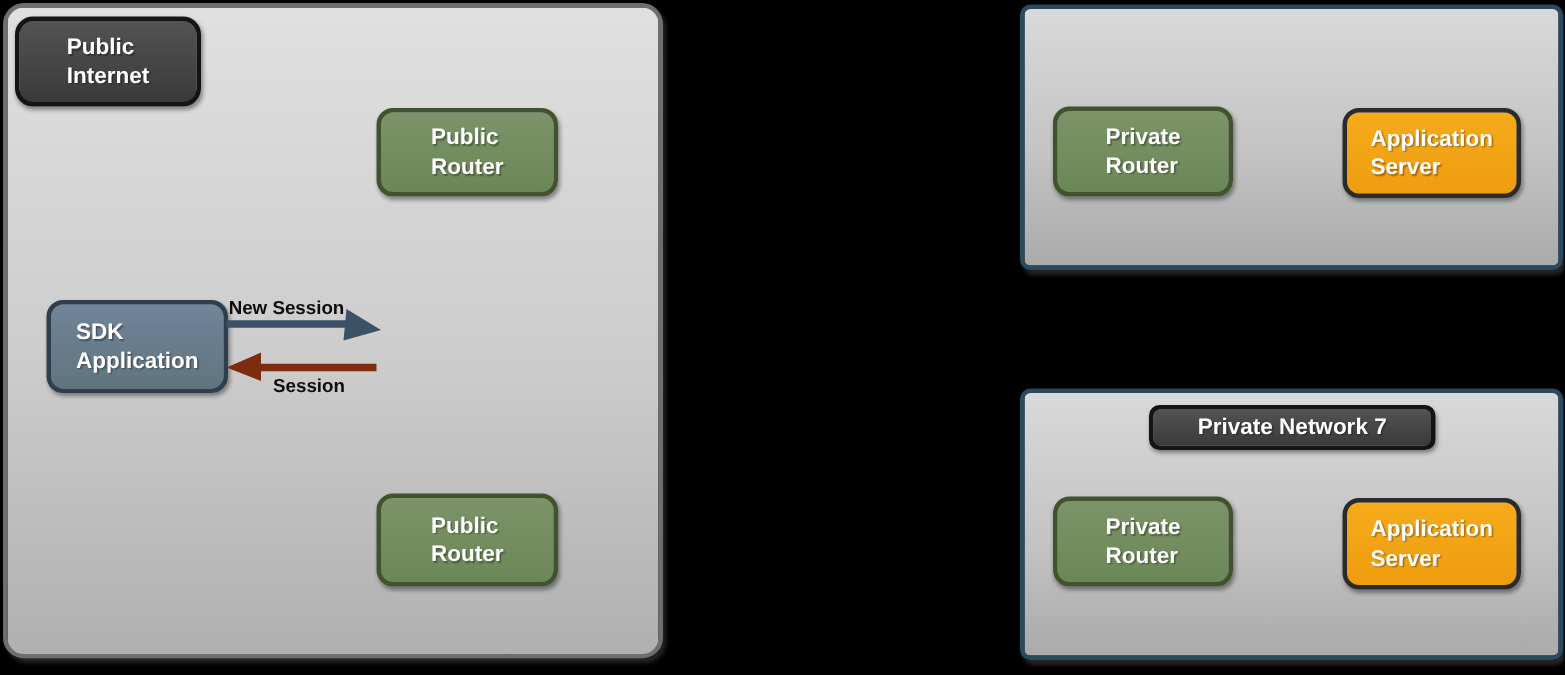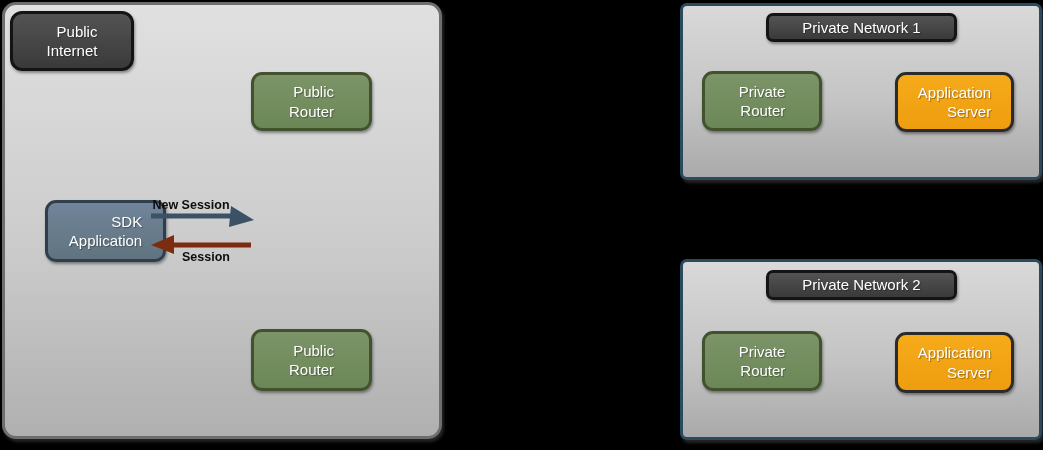--- a/index.html
+++ b/index.html
@@ -27,43 +27,42 @@
     border-radius:7px;
     box-shadow:2px 3px 3px rgba(40,40,40,0.9);
     background:linear-gradient(180deg,#d9d9d9 0%,#c4c4c4 55%,#aaaaaa 100%);
   }
   .panel-private.pn1 { top:3px;  height:177px; }
   .panel-private.pn2 { top:259px; height:181px; }
 
   .node {
     position:absolute;
     display:flex; align-items:center; justify-content:center;
-    text-align:right;
-    color:#fff; font-weight:normal; font-size:15px; line-height:1.3;
+    text-align:left;
+    color:#fff; font-weight:bold; font-size:15px; line-height:1.3;
     white-space:pre-line;
     text-shadow:1px 1px 1px rgba(0,0,0,0.35);
     box-shadow:1px 2px 3px rgba(0,0,0,0.4);
     border-radius:11px;
   }
   .dark {
     background:linear-gradient(180deg,#535353,#3a3a3a);
     border:3px solid #141414;
   }
   .green {
     background:linear-gradient(180deg,#7c9468,#6b8757);
     border:3px solid #41522e;
   }
   .orange {
     background:linear-gradient(180deg,#f6ab1b,#ee9d0f);
     border:3px solid #2b2b2b;
   }
   .slate {
     background:linear-gradient(180deg,#71849a,#60747f);
     border:3px solid #2e3e4c;
-    margin-left:14px;
   }
   .rust {
     background:linear-gradient(180deg,#b45a2c,#a44d22);
     border:3px solid #5f2410;
   }
 
   
   .badge-public-internet { left:10px;  top:11px;  width:124px; height:60px; border-radius:12px; }
   .public-router-top     { left:251px; top:72px;  width:121px; height:59px; }
   .sdk-application       { left:31px;  top:200px; width:121px; height:62px; }
@@ -103,28 +102,27 @@
 Router</div>
 
   <div class="node slate sdk-application">SDK
 Application</div>
 
 
   <div class="node green public-router-bottom">Public
 Router</div>
 
   <div class="panel panel-private pn1"></div>
-  <div class="node dark badge-pn1">Private Network 1</div>
   <div class="node green pn1-router">Private
 Router</div>
   <div class="node orange pn1-server">Application
 Server</div>
 
   <div class="panel panel-private pn2"></div>
-  <div class="node dark badge-pn2">Private Network 2</div>
+  <div class="node dark badge-pn2">Private Network 7</div>
   <div class="node green pn2-router">Private
 Router</div>
   <div class="node orange pn2-server">Application
 Server</div>
 
   <svg class="arrow-layer" viewBox="0 0 1043 450">
     <g>
       <line x1="151" y1="216" x2="234" y2="216" stroke="#3a5166" stroke-width="5"></line>
       <polygon points="231,206 254,220 229,227" fill="#3a5166"></polygon>
       <text class="arrow-label" x="191" y="209" text-anchor="middle">New Session</text>

